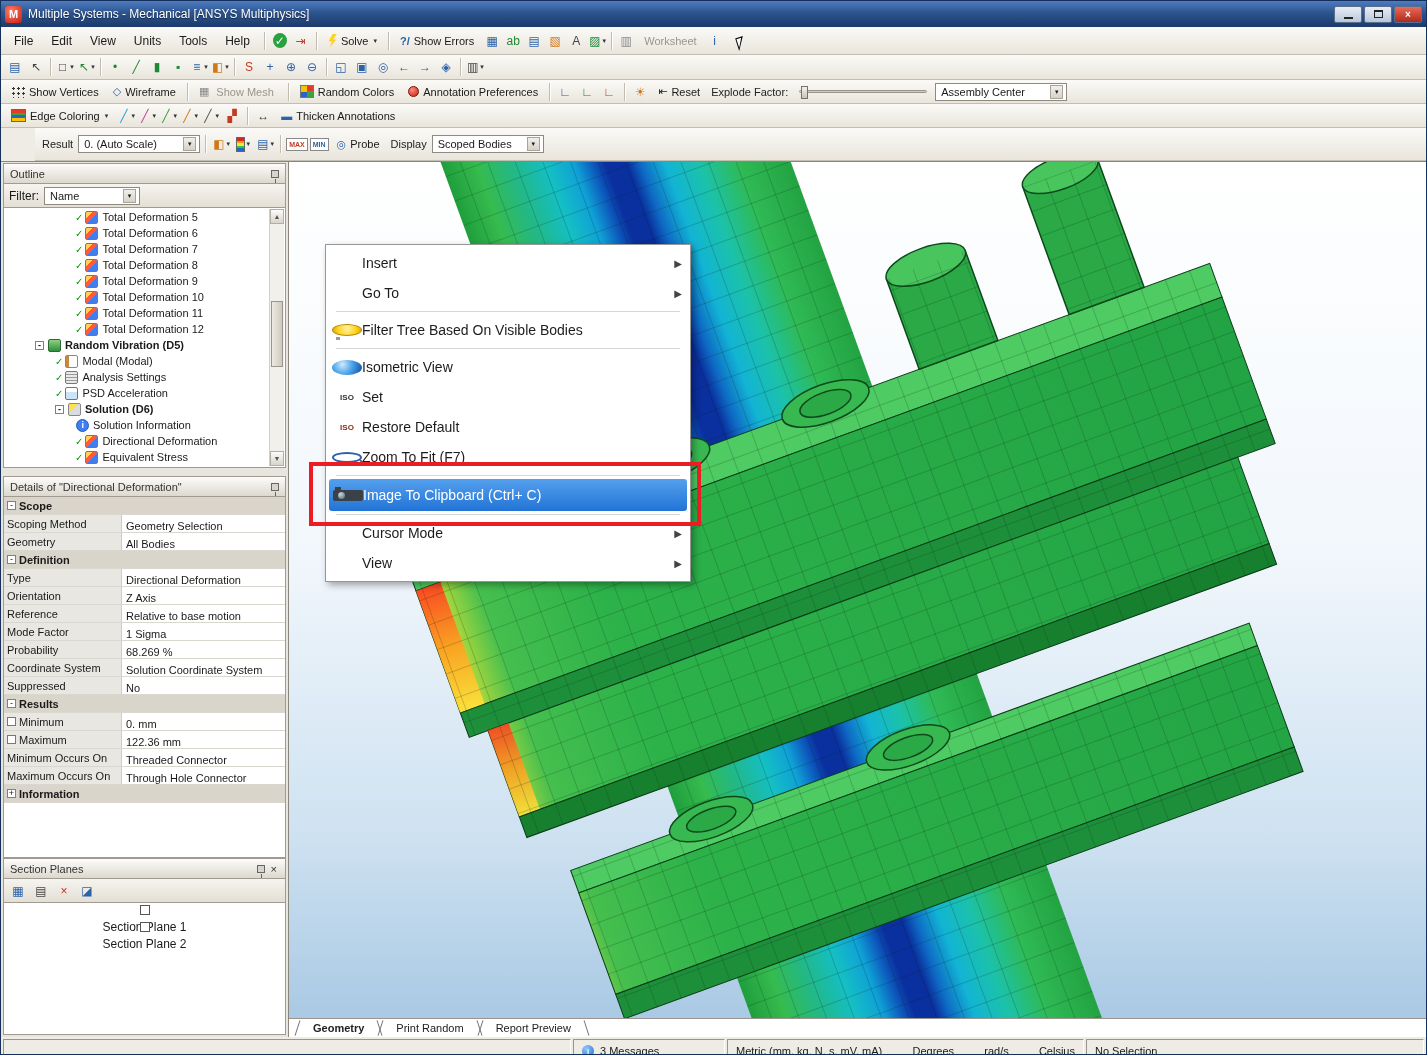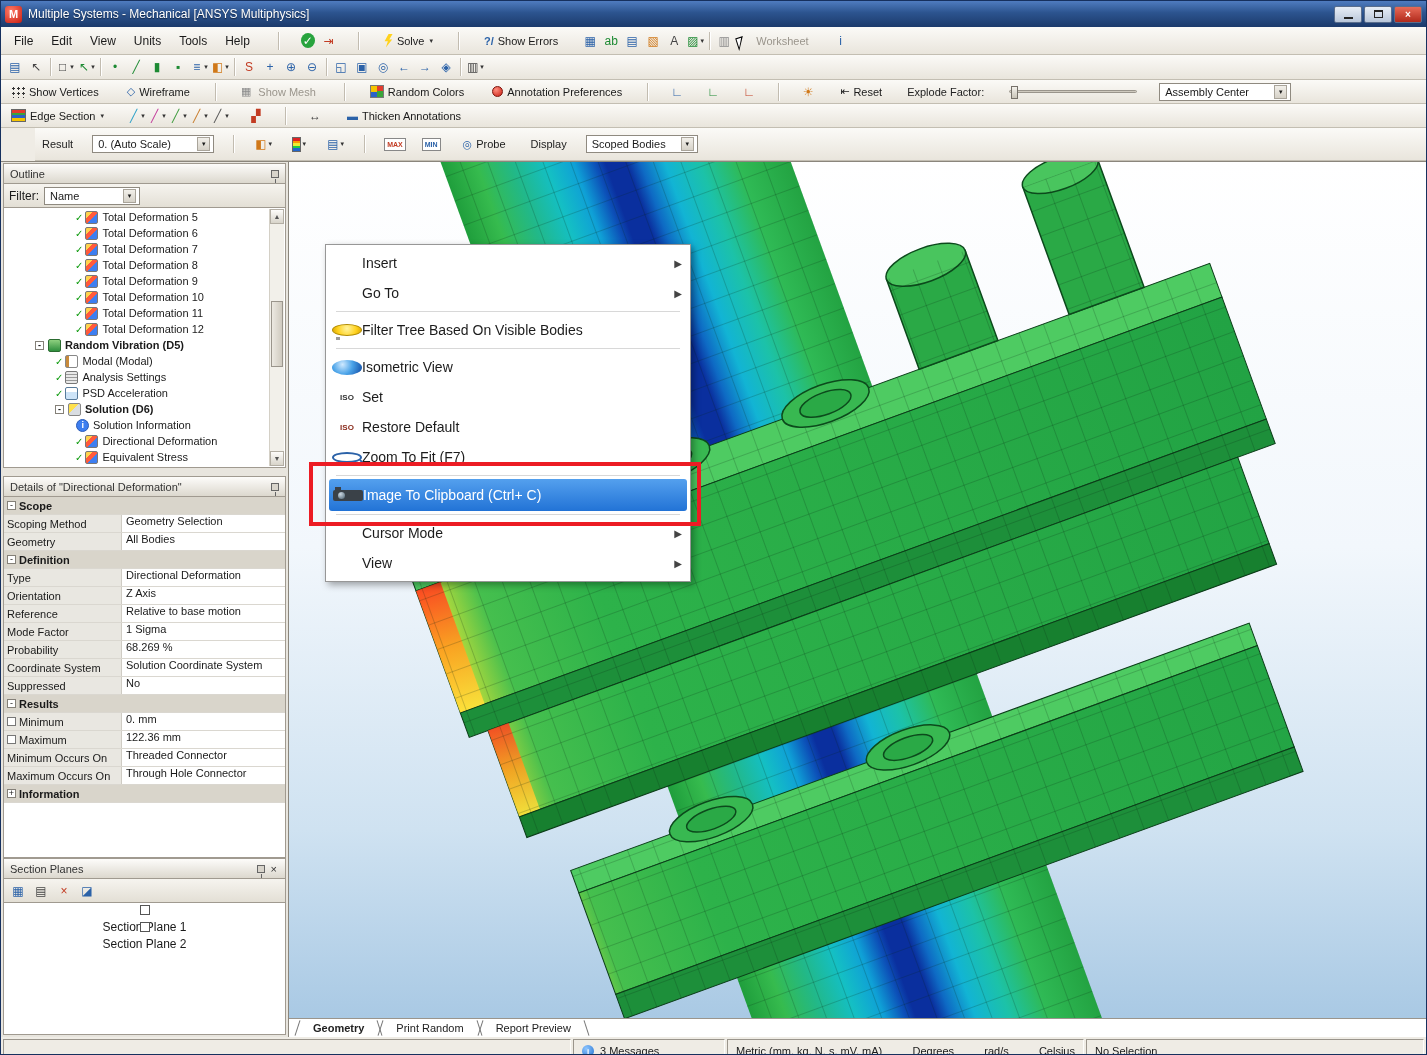--- a/index.html
+++ b/index.html
@@ -15,21 +15,21 @@
     color:#fff;font-weight:700;font-size:11px;display:flex;align-items:center;justify-content:center;flex:0 0 17px;}
   .wtitle{color:#fff;font-size:12px;text-shadow:0 1px 1px rgba(0,0,0,.5);flex:1;white-space:nowrap;overflow:hidden;}
   .winbtns{display:flex;gap:2px;}
   .wbtn{width:28px;height:17px;border:1px solid #5a6e8d;border-radius:2px;display:flex;align-items:center;justify-content:center;
     background:linear-gradient(180deg,#e7edf6,#b9c7da);font-size:10px;color:#222;}
   .wbtn.close{background:linear-gradient(180deg,#e86a57,#b02a1c);color:#fff;font-weight:700;}
   .minbar{width:9px;height:2px;background:#222;margin-top:7px;}
   .maxbox{width:9px;height:8px;border:1px solid #222;border-top-width:2px;}
 
   
-  .bar{display:flex;align-items:center;gap:16px;padding:0 4px;
+  .bar{display:flex;align-items:center;gap:2px;padding:0 4px;
     background:linear-gradient(180deg,#fbfaf7,#e9e5dc);border-bottom:1px solid #c3beb2;}
   .menubar{height:28px;}
   .tb2{height:25px;}.tb3{height:24px;}.tb4{height:24px;}.tb5{height:33px;margin-left:34px;}
   .menus{display:flex;}
   .menu-item{padding:3px 9px;cursor:default;border-radius:2px;}
   .tsep{width:1px;height:18px;background:#c2bcb0;box-shadow:1px 0 0 #fff;margin:0 3px;flex:0 0 1px;}
   .irun{display:flex;align-items:center;gap:1px;}
   .tbi{display:inline-flex;align-items:center;justify-content:center;min-width:20px;height:19px;border:1px solid transparent;border-radius:2px;}
   .tbi .g{display:inline-flex;align-items:center;justify-content:center;min-width:13px;height:15px;font-size:12px;color:var(--c,#444);}
   .ddc{font-size:7px;color:#333;margin-left:1px;}
@@ -95,21 +95,21 @@
     background:linear-gradient(180deg,#fdfcfa,#d8d4ca);border:1px solid #b3aea4;}
   .varrow.down{position:absolute;bottom:0;left:0;right:0;}
   .vthumb{position:absolute;left:1px;right:1px;top:92px;height:66px;background:linear-gradient(90deg,#ece9e2,#cfcabf);border:1px solid #9a958c;}
 
   
   .pane-details{height:382px;flex:0 0 382px;display:flex;flex-direction:column;}
   .dtable{flex:1;background:#fff;border:1px solid #a09a90;border-top:none;overflow:hidden;}
   .drow{display:flex;height:18px;border-bottom:1px solid #dad7d0;background:#fff;font-size:11px;align-items:stretch;}
   .dl{width:118px;flex:0 0 118px;background:#e9e7e1;border-right:1px solid #cfccc4;padding:0 3px;
     display:flex;align-items:center;gap:3px;overflow:hidden;white-space:nowrap;}
-  .dv{flex:1;padding:0 4px;display:flex;align-items:flex-start;overflow:hidden;white-space:nowrap;}
+  .dv{flex:1;padding:0 4px;display:flex;align-items:flex-end;overflow:hidden;white-space:nowrap;}
   .drow.sec{background:#d9d5cb;font-weight:700;}
   .drow.sec .dl{width:100%;flex:1;background:transparent;border-right:none;}
   .dexp{width:9px;height:9px;flex:0 0 9px;border:1px solid #848078;background:#fff;font-size:9px;line-height:7px;text-align:center;font-weight:400;}
   .dchk{width:9px;height:9px;flex:0 0 9px;border:1px solid #777;background:#fff;}
 
   
   .pane-sections{flex:1;display:flex;flex-direction:column;}
   .sptools{height:24px;flex:0 0 24px;display:flex;align-items:center;gap:3px;padding:0 4px;
     background:linear-gradient(180deg,#f6f4ef,#e3dfd5);border:1px solid #a09a90;border-top:none;}
   .splist{flex:1;background:#fff;border:1px solid #a09a90;border-top:none;padding:2px 4px;}
@@ -441,21 +441,21 @@
       </span>
     <span class="combo" style="width:132px">
       <span>Assembly Center</span>
       <span class="car">▾</span>
     </span>
   </div>
 
   <div class="bar tb4">
     <span class="tbtn">
       <span class="ic-edgecolor"></span>
-      <span>Edge Section</span>
+      <span>Edge Coloring</span>
       <span class="ddc">▾</span>
     </span>
     <div class="irun">
 
         <span class="tbi">
           <span class="g" style="--c: #2aa0c8;">╱</span>
           <span class="ddc">▾</span>
         </span>
 
         <span class="tbi">

